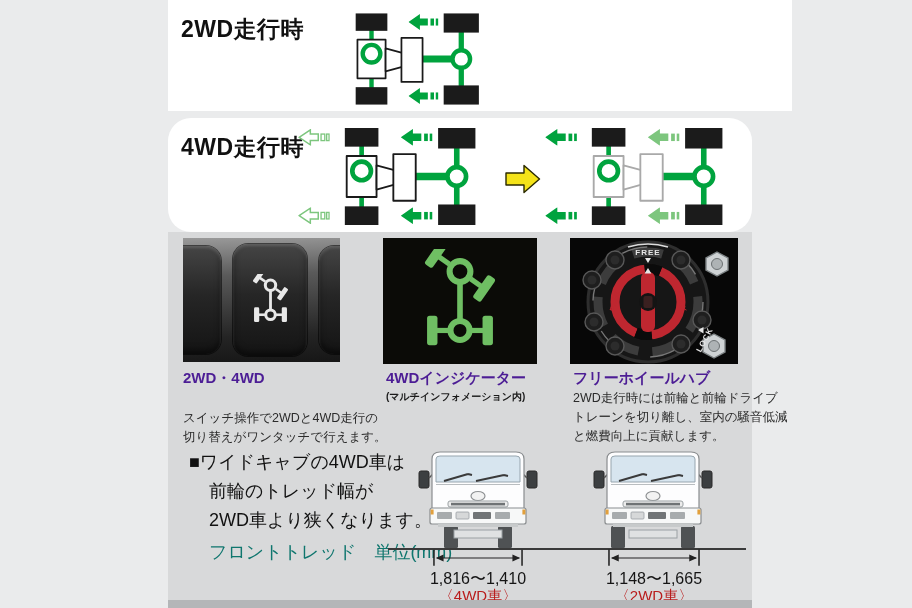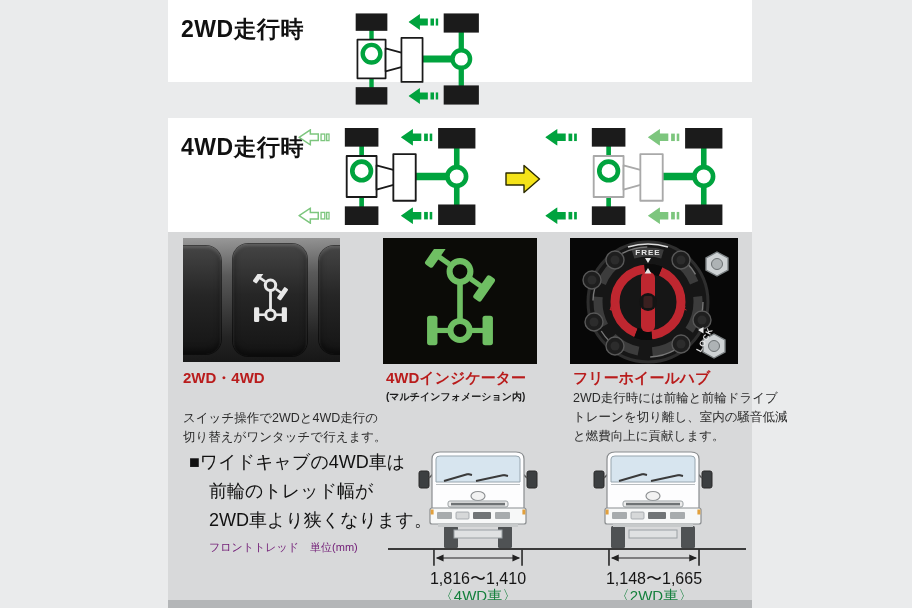--- a/index.html
+++ b/index.html
@@ -6,51 +6,51 @@
   body{
     font-family:"Liberation Sans","DejaVu Sans",sans-serif;
     background:var(--bg-outer,#eaebec);
     color:var(--ink,#111);
   }
   .stage{position:relative;width:912px;height:608px;overflow:hidden;background:var(--bg-outer,#eaebec);}
   .abs{position:absolute;}
   .nowrap{white-space:nowrap;}
   .col{position:absolute;left:168px;top:0;width:584px;height:608px;}
   .white-box{position:absolute;left:0;width:584px;background:#fff;}
-  .box1{top:0;height:82px;}
-  .box2{top:118px;height:114px;}
+  .box1{top:0;height:111px;padding-left:40px;}
+  .box2{top:118px;height:114px;border-radius:23px;}
   .mode-title{position:absolute;left:13px;top:14px;margin:0;font-size:23px;font-weight:bold;color:#111;letter-spacing:.5px;}
   .gray-section{position:absolute;left:0;top:232px;width:584px;height:368px;background:var(--bg-section,#d8d9da);}
   .bottom-strip{position:absolute;left:0;top:600px;width:584px;height:8px;background:var(--bg-strip,#b4b6b8);}
 
   
   .grn{stroke:var(--green,#00a33e);}
   .wheel{fill:#1b1b1b;}
   .eng{fill:#fff;stroke:var(--eng,#1a1a1a);stroke-width:2;stroke-linejoin:round;}
   .diff{fill:#fff;stroke:var(--green,#00a33e);stroke-width:5;}
   .c-green{color:var(--green,#00a33e);}
   .c-ltgreen{color:var(--green-lt,#7dc67e);}
   .use-gray-engine{--eng:#a9a9a9;}
 
   
   .photo{position:absolute;overflow:hidden;}
   .switch-photo{left:15px;top:6px;width:157px;height:124px;background:linear-gradient(178deg,#9a9a9a,#5a5a5a 30%,#242424 78%,#161616);}
   .sw-btn{position:absolute;border-radius:15px;background:linear-gradient(180deg,#454545,#262626 45%,#141414);box-shadow:0 0 0 1px rgba(0,0,0,.55), inset 0 2px 3px rgba(255,255,255,.16), inset 0 -4px 6px rgba(0,0,0,.5);}
   .indicator-panel{left:215px;top:6px;width:154px;height:126px;background:#0b0b07;}
   .hub-photo{left:402px;top:6px;width:168px;height:126px;background:#060606;}
 
-  .panel-title{position:absolute;margin:0;font-size:15px;font-weight:bold;color:#b91c1c;line-height:19px;}
+  .panel-title{position:absolute;margin:0;font-size:15px;font-weight:bold;color:#4c1d95;line-height:19px;}
   .panel-body{position:absolute;font-size:12.5px;color:#2b2b2b;line-height:19px;}
   .panel-sub{position:absolute;font-size:10px;font-weight:bold;color:#1a1a1a;}
 
   .note-line{position:absolute;font-size:18px;font-weight:normal;color:#111;}
-  .note-caption{position:absolute;font-size:11px;color:#701a75;}
+  .note-caption{position:absolute;font-size:18px;color:#0f766e;}
 
   .tread-value{position:absolute;width:140px;text-align:center;font-size:16px;color:#151515;}
-  .tread-label{position:absolute;width:140px;text-align:center;font-size:15px;color:#15803d;}
+  .tread-label{position:absolute;width:140px;text-align:center;font-size:15px;color:#b91c1c;}
   .ground{position:absolute;background:#3a3a3a;}
 </style>
 </head>
 <body>
 
 <div class="stage" style="--green:#00a33e;--green-lt:#7dc67e;--ind-green:#6fbf63;--red:#bf2730;--yellow:#f4e319;--bg-outer:#eaebec;--bg-section:#d8d9da;--bg-strip:#b4b6b8;--ink:#111111">
 
   <svg width="0" height="0" style="position:absolute" aria-hidden="true">
     <defs>
 

